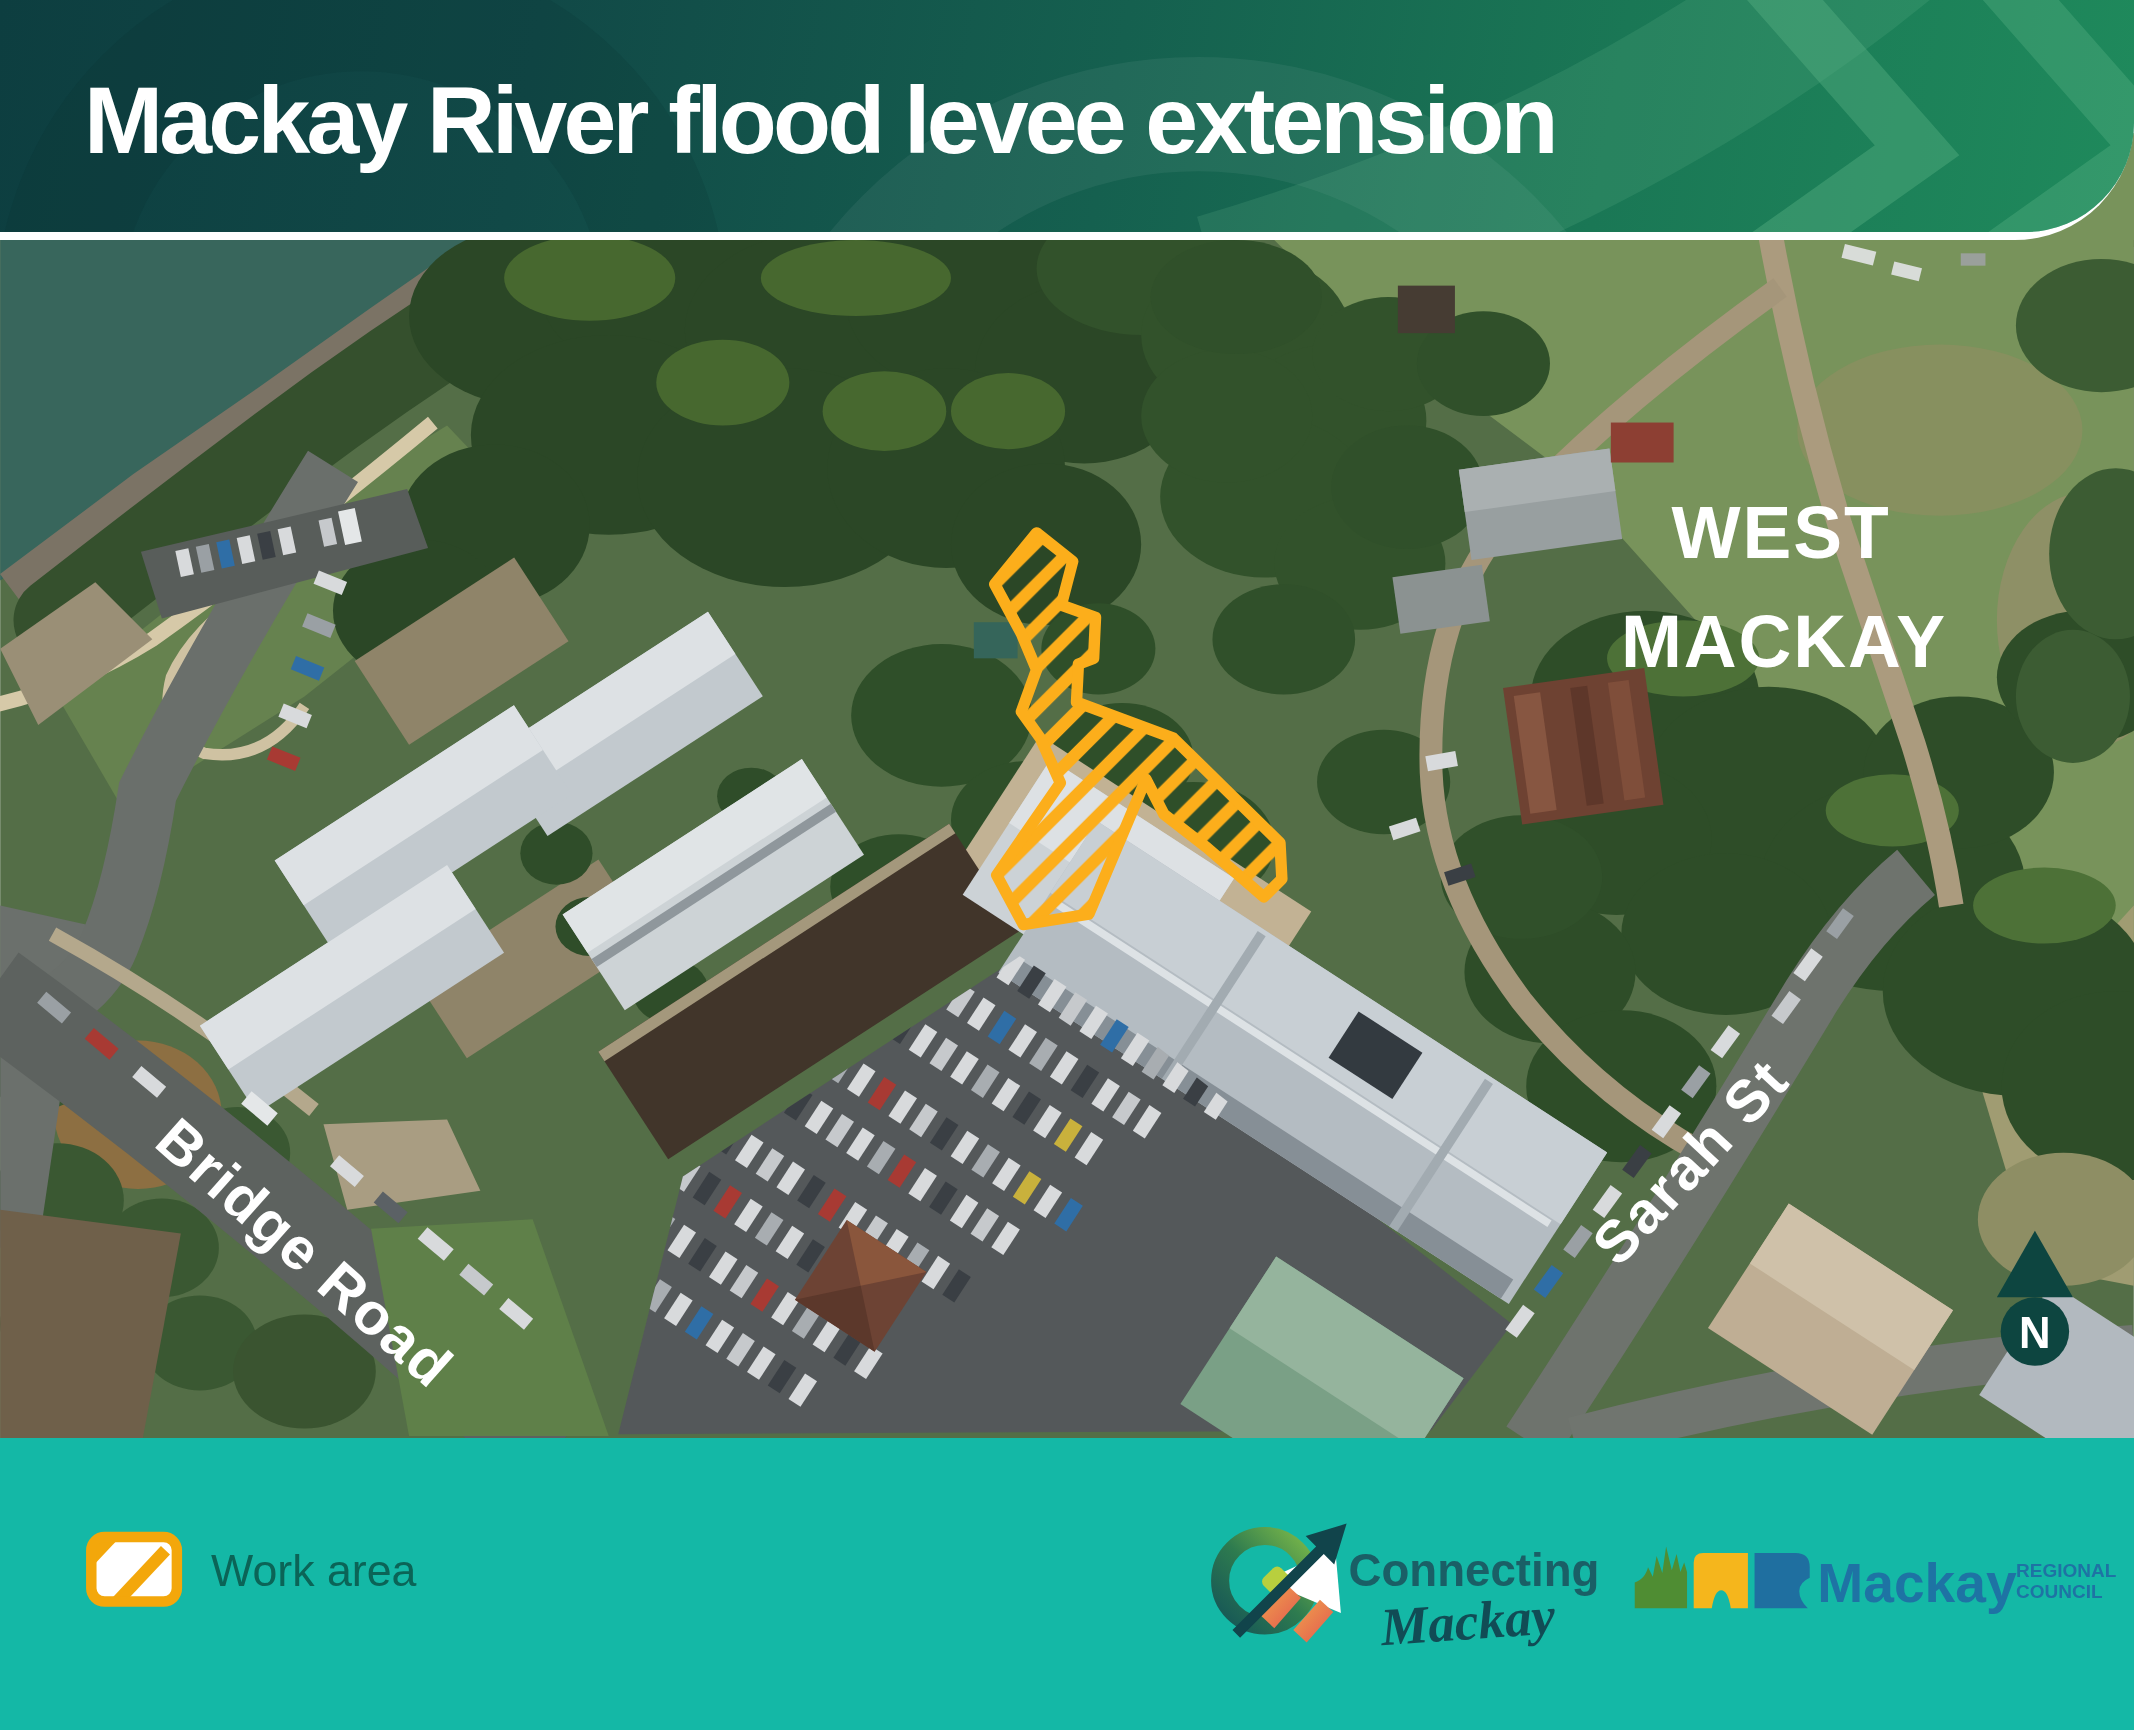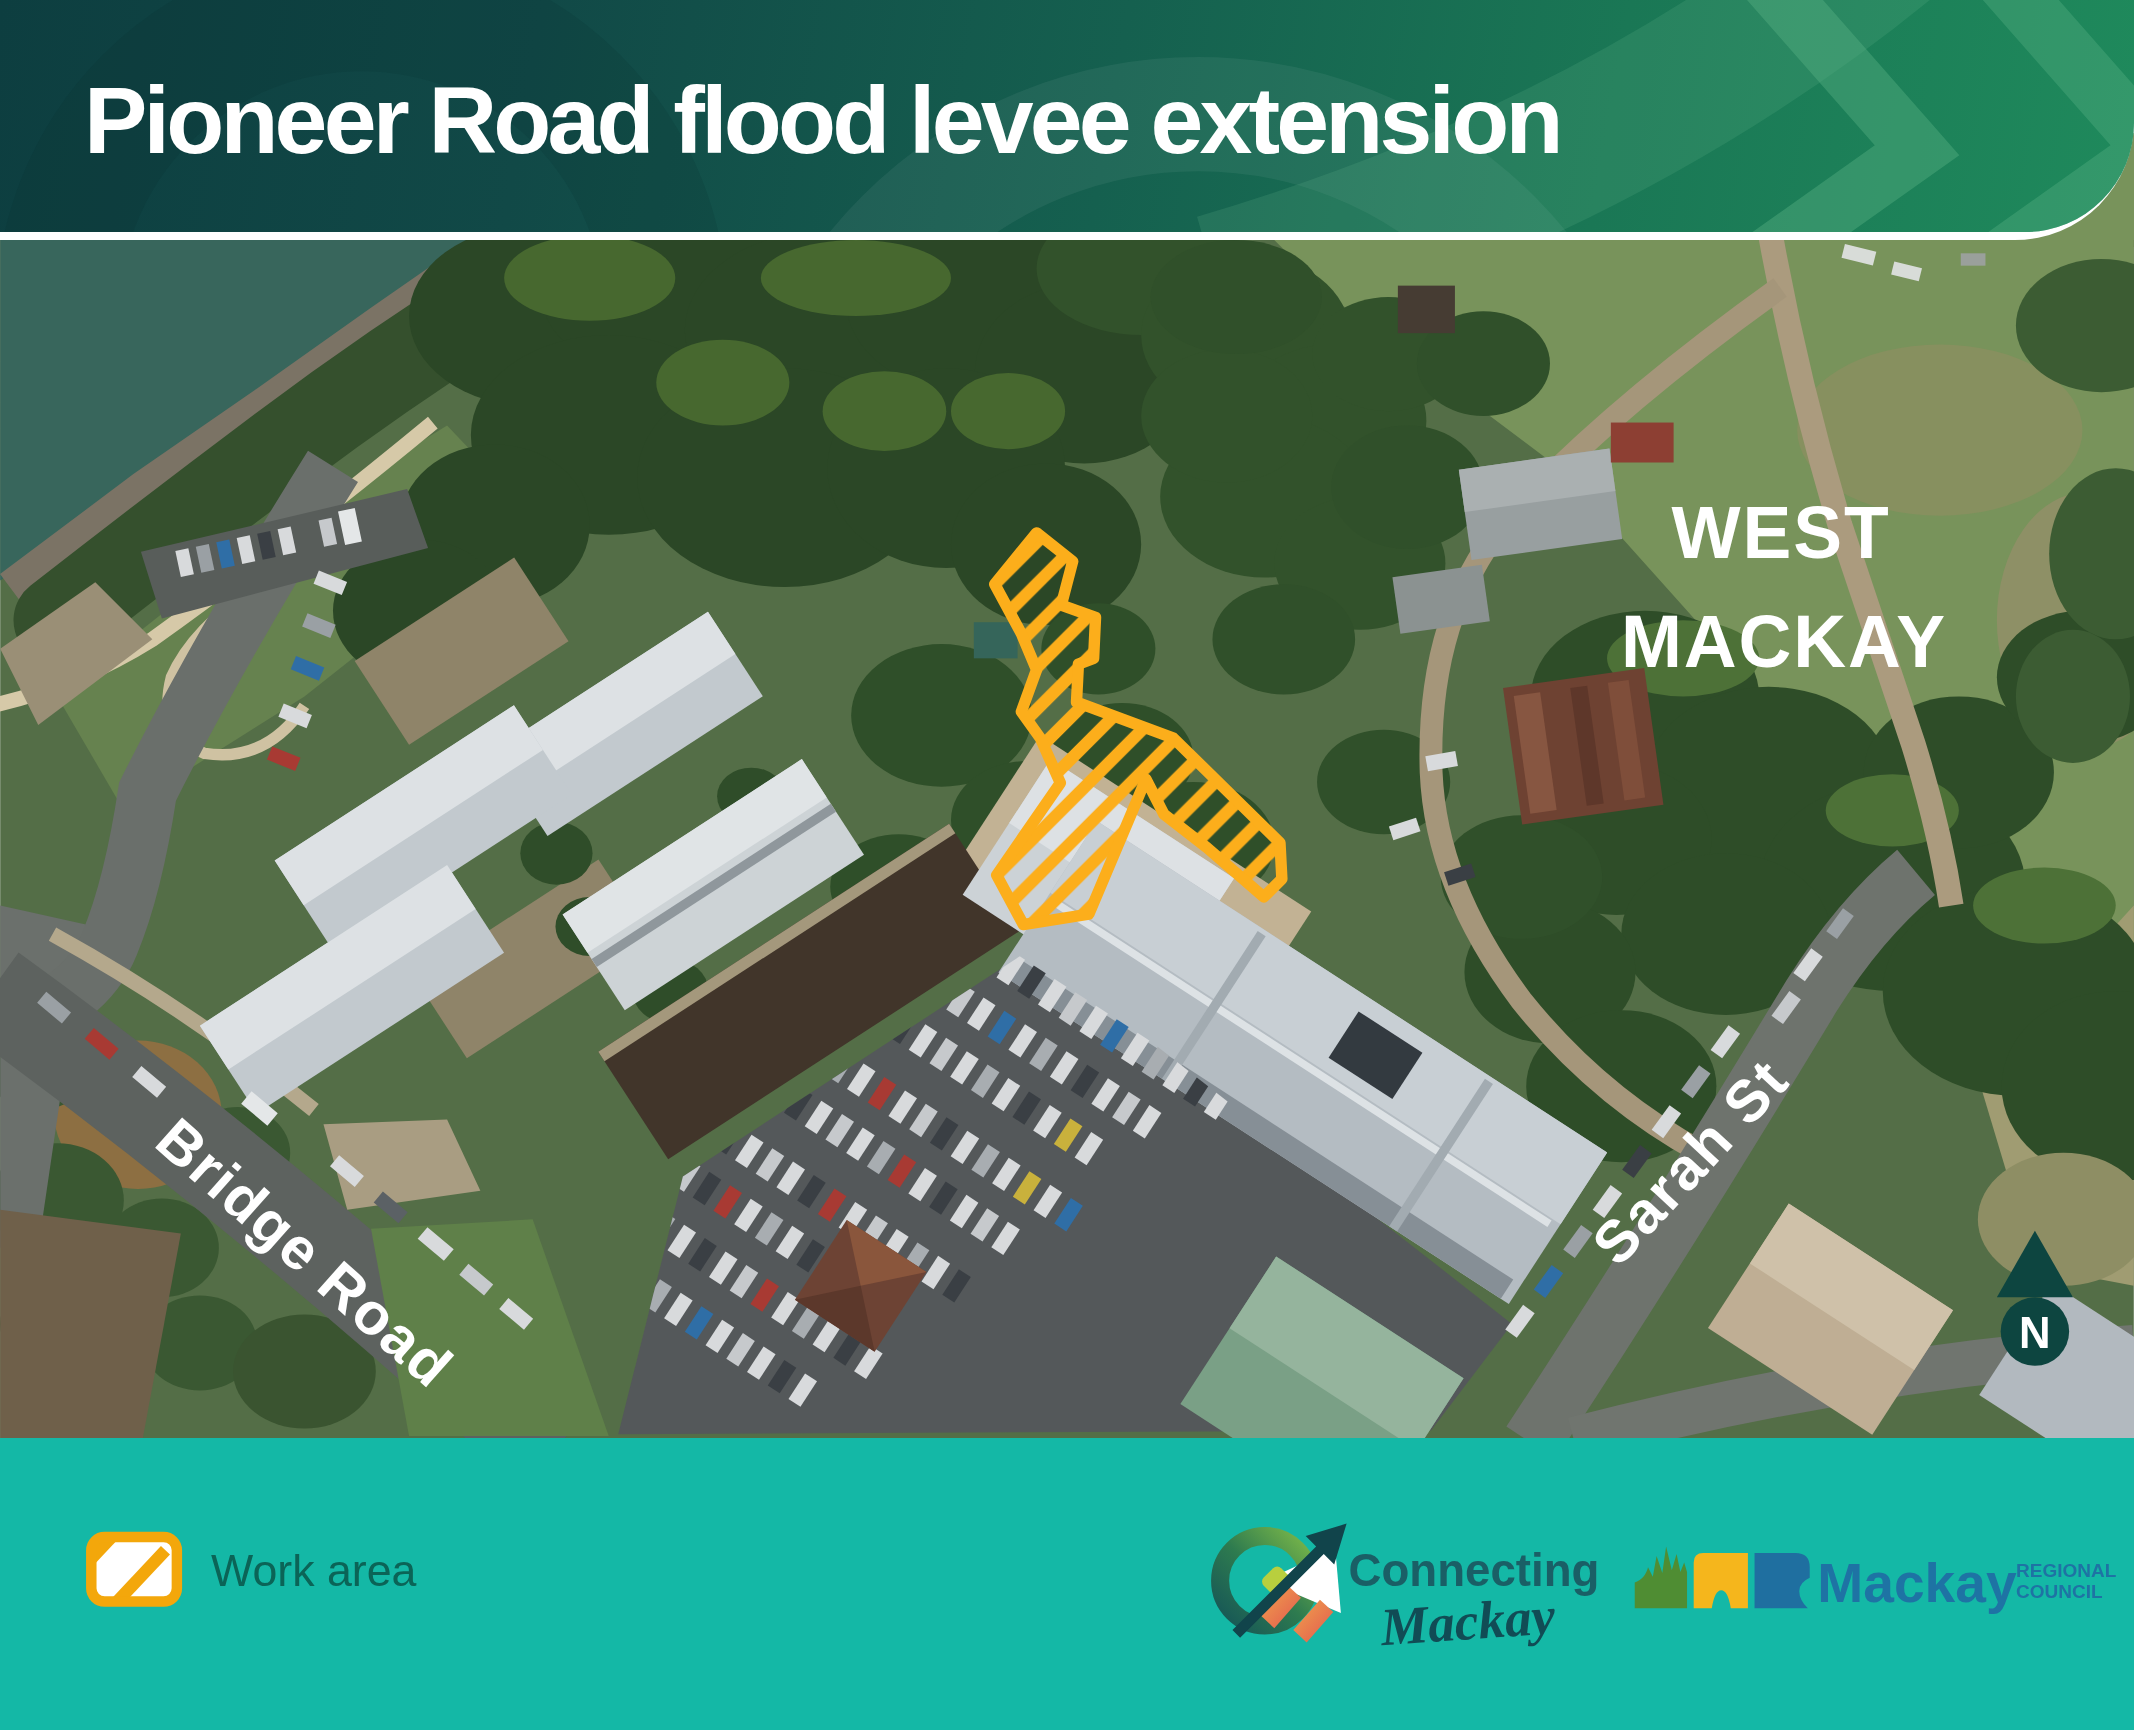--- a/index.html
+++ b/index.html
@@ -27,21 +27,21 @@
 
         <circle cx="380" cy="330" r="320" fill="none" stroke="#05282c" stroke-width="130" opacity="0.14"></circle>
 
         <path d="M1280,300 Q1720,170 2020,-90" fill="none" stroke="#6fbf92" stroke-width="150" opacity="0.17"></path>
 
         <path d="M1842,-40 L2016,158 L1830,290" fill="none" stroke="#58b184" stroke-width="60" opacity="0.42"></path>
 
         <path d="M2090,-40 L2264,158 L2078,290" fill="none" stroke="#58b184" stroke-width="60" opacity="0.38"></path>
       </svg>
       
-      <div id="title">Pioneer Road flood levee extension</div>
+      <div id="title">Mackay River flood levee extension</div>
     </div>
   </div>
 
   <div id="map">
   <svg width="2134" height="1198" viewBox="0 0 2244 1260">
     <defs>
       <pattern id="hatch" patternUnits="userSpaceOnUse" width="44" height="44">
         <path d="M-22,22 L22,-22 M0,44 L44,0 M22,66 L66,22" stroke="#fcae1b" stroke-width="13" fill="none"></path>
       </pattern>
       <clipPath id="lotclip">

